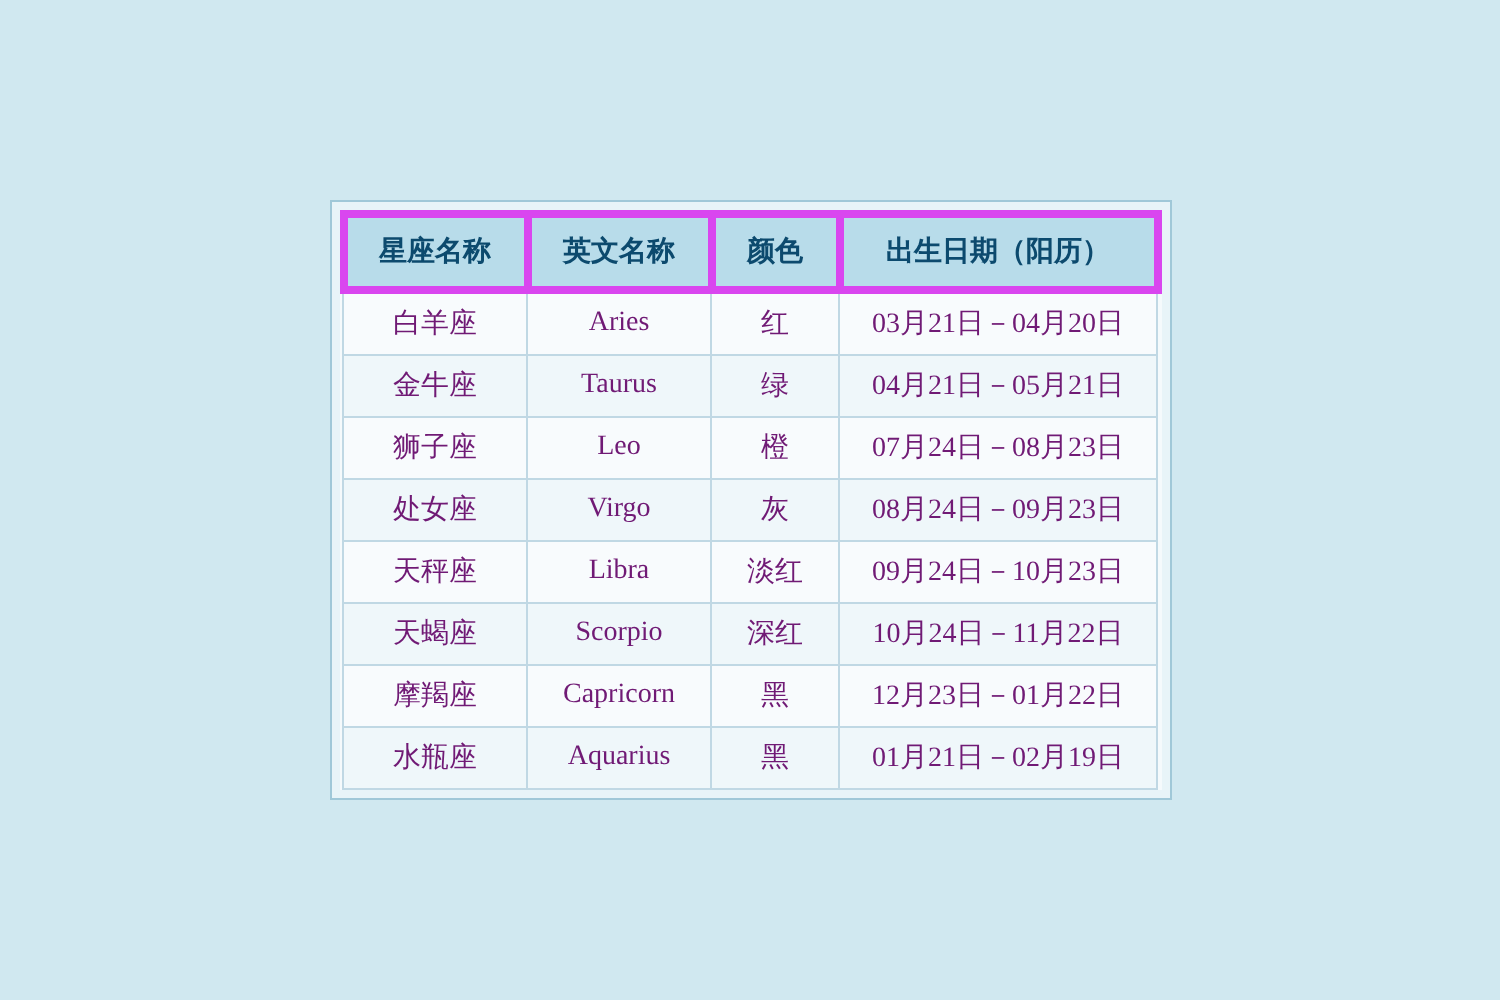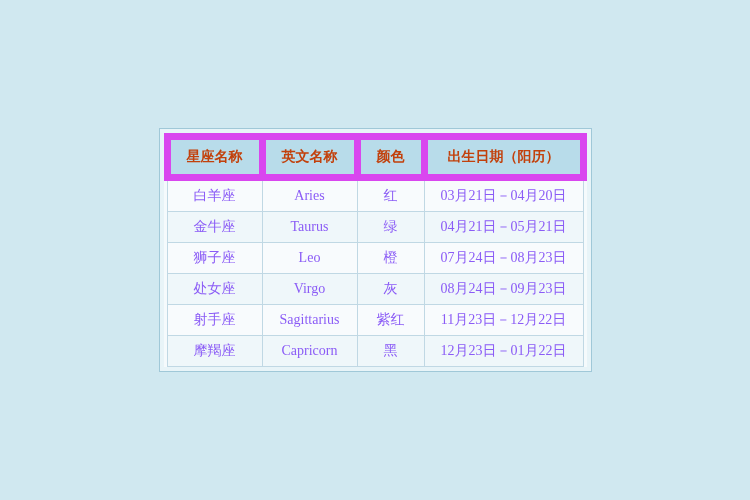--- a/index.html
+++ b/index.html
@@ -25,33 +25,33 @@
       padding: 4px;
     }
 
     table {
       border-collapse: collapse;
       background-color: #f5fafc;
     }
 
     th {
       background-color: #b8dcea;
-      color: #c2410c;
+      color: #0c4a6e;
       font-weight: bold;
       text-align: center;
       padding: 8px 16px;
-      border: 7px solid #d946ef;
+      border: 4px solid #d946ef;
       font-size: 14px;
     }
 
     td {
       text-align: center;
       padding: 6px 16px;
       border: 1px solid #c0d8e4;
-      color: #8b5cf6;
+      color: #701a75;
       font-size: 14px;
       background-color: #f8fbfd;
     }
 
     tr:nth-child(even) td {
       background-color: #eff7fa;
     }
   </style>
 </head>
 <body>
@@ -85,26 +85,38 @@
           <td>橙</td>
           <td>07月24日－08月23日</td>
         </tr>
         <tr>
           <td>处女座</td>
           <td>Virgo</td>
           <td>灰</td>
           <td>08月24日－09月23日</td>
         </tr>
         <tr>
-          <td>射手座</td>
-          <td>Sagittarius</td>
-          <td>紫红</td>
-          <td>11月23日－12月22日</td>
+          <td>天秤座</td>
+          <td>Libra</td>
+          <td>淡红</td>
+          <td>09月24日－10月23日</td>
+        </tr>
+        <tr>
+          <td>天蝎座</td>
+          <td>Scorpio</td>
+          <td>深红</td>
+          <td>10月24日－11月22日</td>
         </tr>
         <tr>
           <td>摩羯座</td>
           <td>Capricorn</td>
           <td>黑</td>
           <td>12月23日－01月22日</td>
         </tr>
+        <tr>
+          <td>水瓶座</td>
+          <td>Aquarius</td>
+          <td>黑</td>
+          <td>01月21日－02月19日</td>
+        </tr>
       </tbody>
   </table>
 </div>
 
 </body></html>

